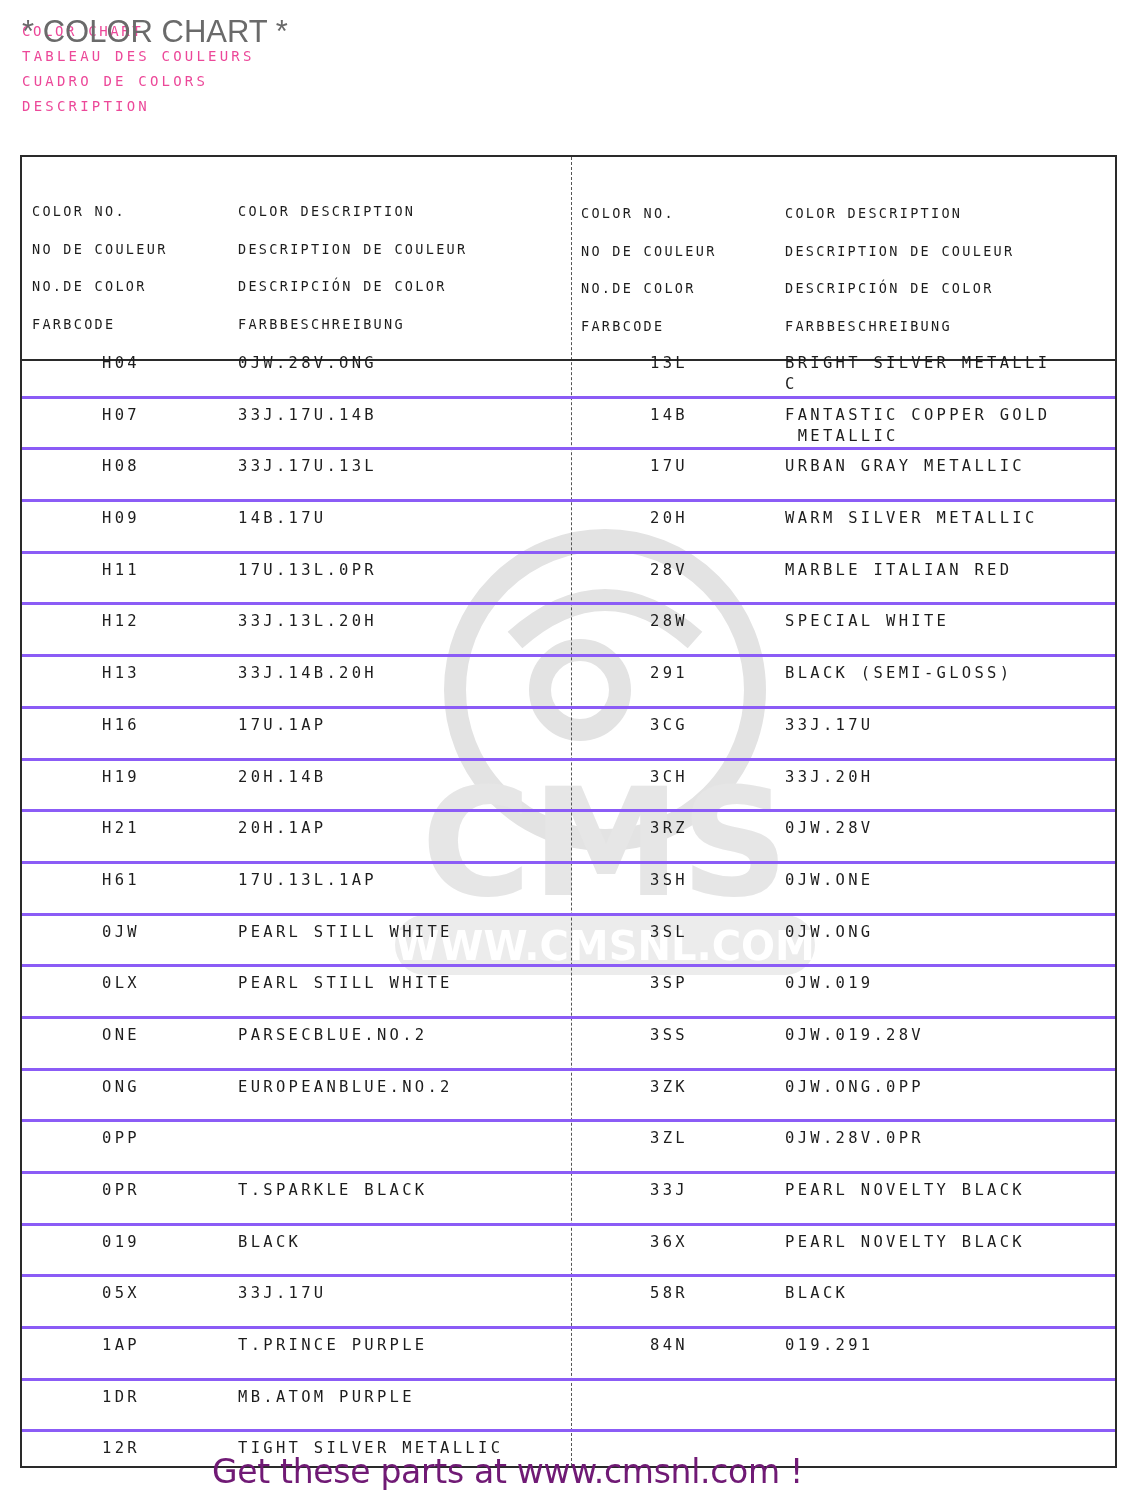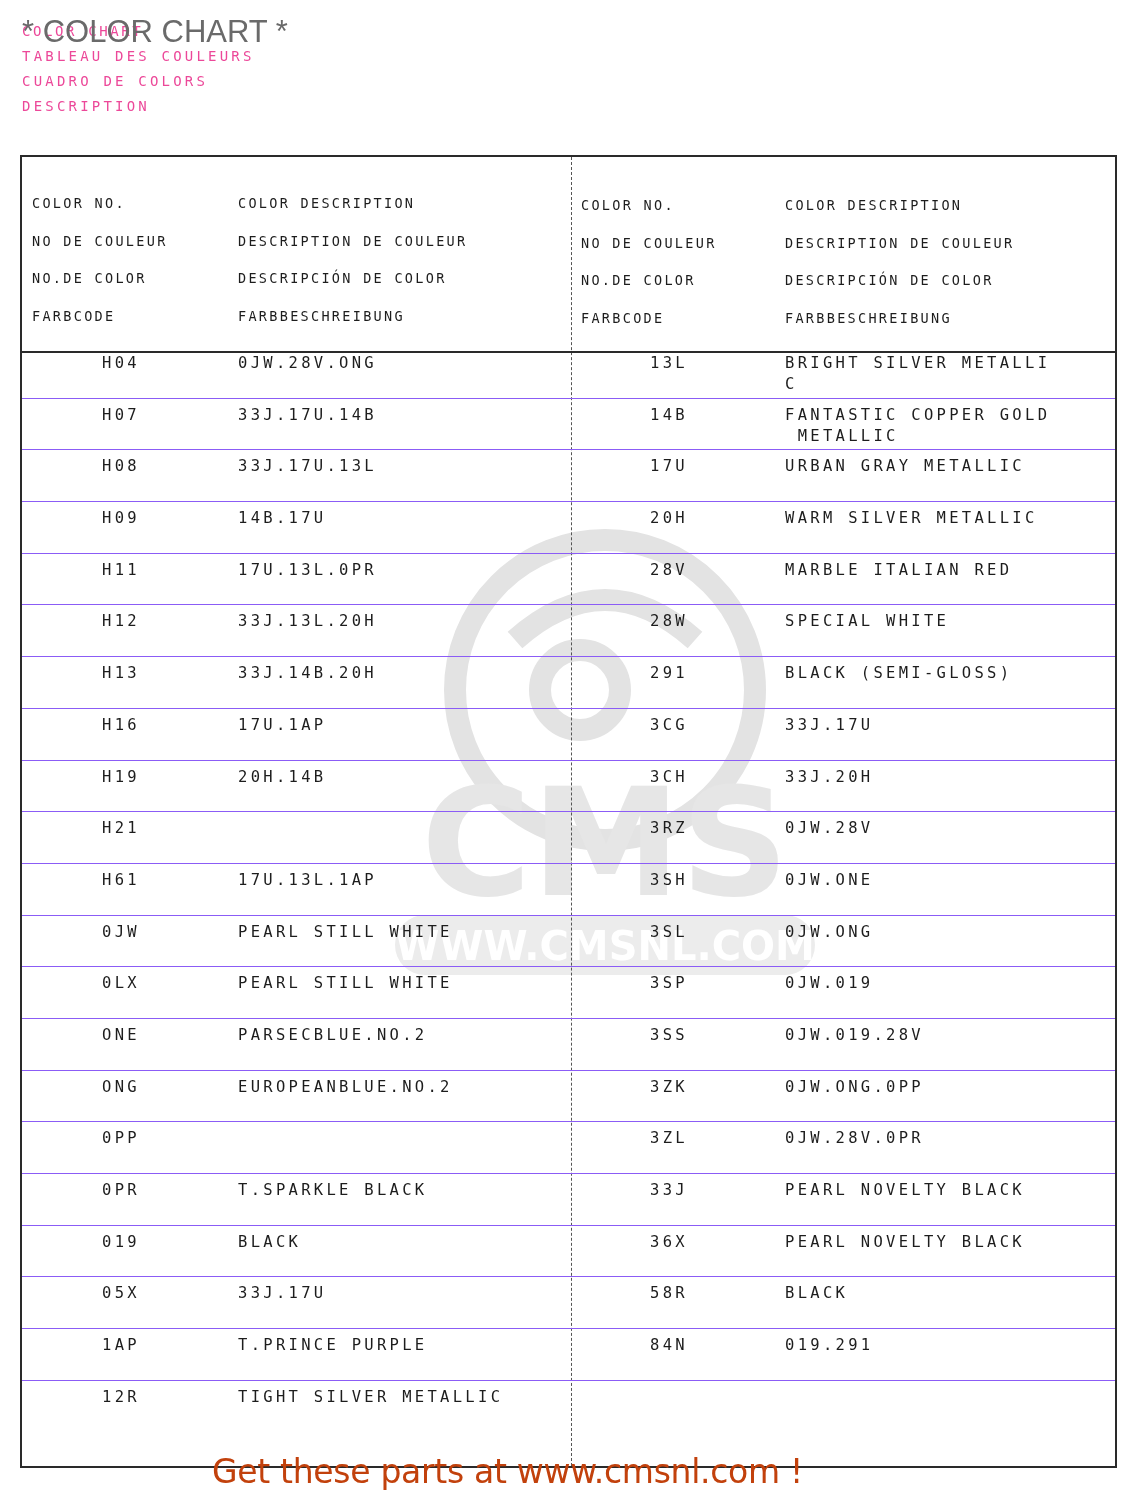--- a/index.html
+++ b/index.html
@@ -29,50 +29,50 @@
 
     .chart-table {
       position: absolute; left: 20px; top: 155px; width: 1097px; height: 1313px;
       border: 2px solid #2a2a2a; box-sizing: border-box; z-index: 1;
     }
     .col-divider {
       position: absolute; left: 549px; top: 0; bottom: 0; width: 0;
       border-left: 1px dashed #555;
     }
     .header-row {
-      position: absolute; left: 0; right: 0; top: 4px; height: 190px;
+      position: absolute; left: 0; right: 0; top: 12px; height: 190px;
       border-bottom: 2px solid #2a2a2a;
     }
     .hdr-cell { position: absolute; top: 24px; }
     .hdr-line {
       font-family: "DejaVu Sans Mono", monospace;
       font-size: 13.5px; letter-spacing: 2.3px; line-height: 37.5px;
       white-space: nowrap; color: #1d1d1d;
     }
     .body-rows { position: absolute; left: 0; right: 0; top: 190px; }
     .row {
       position: relative; height: 51.7px; box-sizing: border-box;
-      border-bottom: 1px solid #8b5cf6;
+      border-bottom: 3px solid #8b5cf6;
     }
     .row:last-child { border-bottom: none; }
     .cell {
       position: absolute; top: 6px;
       font-family: "DejaVu Sans Mono", monospace;
       font-size: 15.5px; letter-spacing: 3.3px; line-height: 21px;
       white-space: pre-wrap; color: #1d1d1d;
     }
     .c-lcode { left: 80px; }
     .c-ldesc { left: 216px; width: 330px; }
     .c-rcode { left: 628px; }
     .c-rdesc { left: 763px; width: 320px; }
 
     .promo {
       position: absolute; left: 212px; top: 1452px; z-index: 4;
       font-family: "DejaVu Sans", sans-serif; font-size: 33px;
-      color: #c2410c; white-space: nowrap; letter-spacing: -0.3px;
+      color: #701a75; white-space: nowrap; letter-spacing: -0.3px;
     }
   </style>
 </head>
 <body>
 
 <div class="overlay-title">* COLOR CHART *</div>
 
 <div class="heading-block">
   <div class="heading-line first">COLOR CHART</div>
   <div class="heading-line">TABLEAU DES COULEURS</div>
@@ -173,20 +173,21 @@
         <span class="cell c-rdesc">33J.17U</span>
       </div>
     <div class="row">
         <span class="cell c-lcode">H19</span>
         <span class="cell c-ldesc">20H.14B</span>
         <span class="cell c-rcode">3CH</span>
         <span class="cell c-rdesc">33J.20H</span>
       </div>
     <div class="row">
         <span class="cell c-lcode">H21</span>
+        <span class="cell c-ldesc">20H.1AP</span>
         <span class="cell c-rcode">3RZ</span>
         <span class="cell c-rdesc">0JW.28V</span>
       </div>
     <div class="row">
         <span class="cell c-lcode">H61</span>
         <span class="cell c-ldesc">17U.13L.1AP</span>
         <span class="cell c-rcode">3SH</span>
         <span class="cell c-rdesc">0JW.ONE</span>
       </div>
     <div class="row">
@@ -236,20 +237,26 @@
         <span class="cell c-rcode">58R</span>
         <span class="cell c-rdesc">BLACK</span>
       </div>
     <div class="row">
         <span class="cell c-lcode">1AP</span>
         <span class="cell c-ldesc">T.PRINCE PURPLE</span>
         <span class="cell c-rcode">84N</span>
         <span class="cell c-rdesc">019.291</span>
       </div>
     <div class="row">
+        <span class="cell c-lcode">1DR</span>
+        <span class="cell c-ldesc">MB.ATOM PURPLE</span>
+        <span class="cell c-rcode"></span>
+        <span class="cell c-rdesc"></span>
+      </div>
+    <div class="row">
         <span class="cell c-lcode">12R</span>
         <span class="cell c-ldesc">TIGHT SILVER METALLIC</span>
         <span class="cell c-rcode"></span>
         <span class="cell c-rdesc"></span>
       </div>
   </div>
 </div>
 
 <a class="promo">Get these parts at www.cmsnl.com !</a>
 

